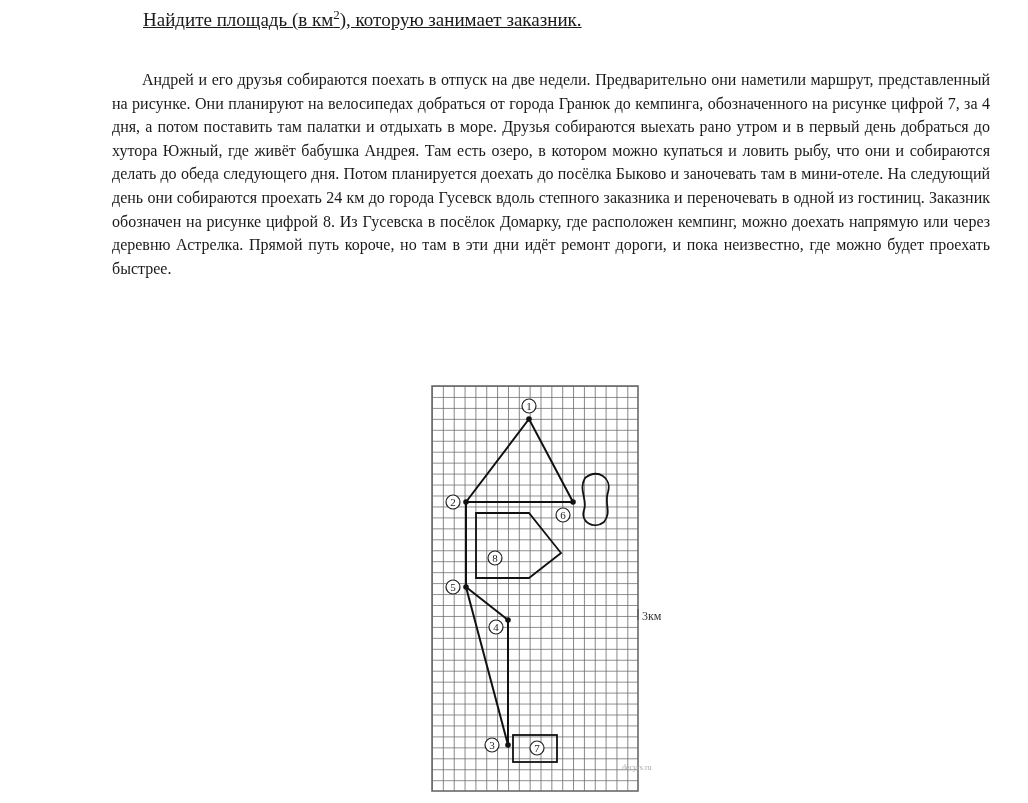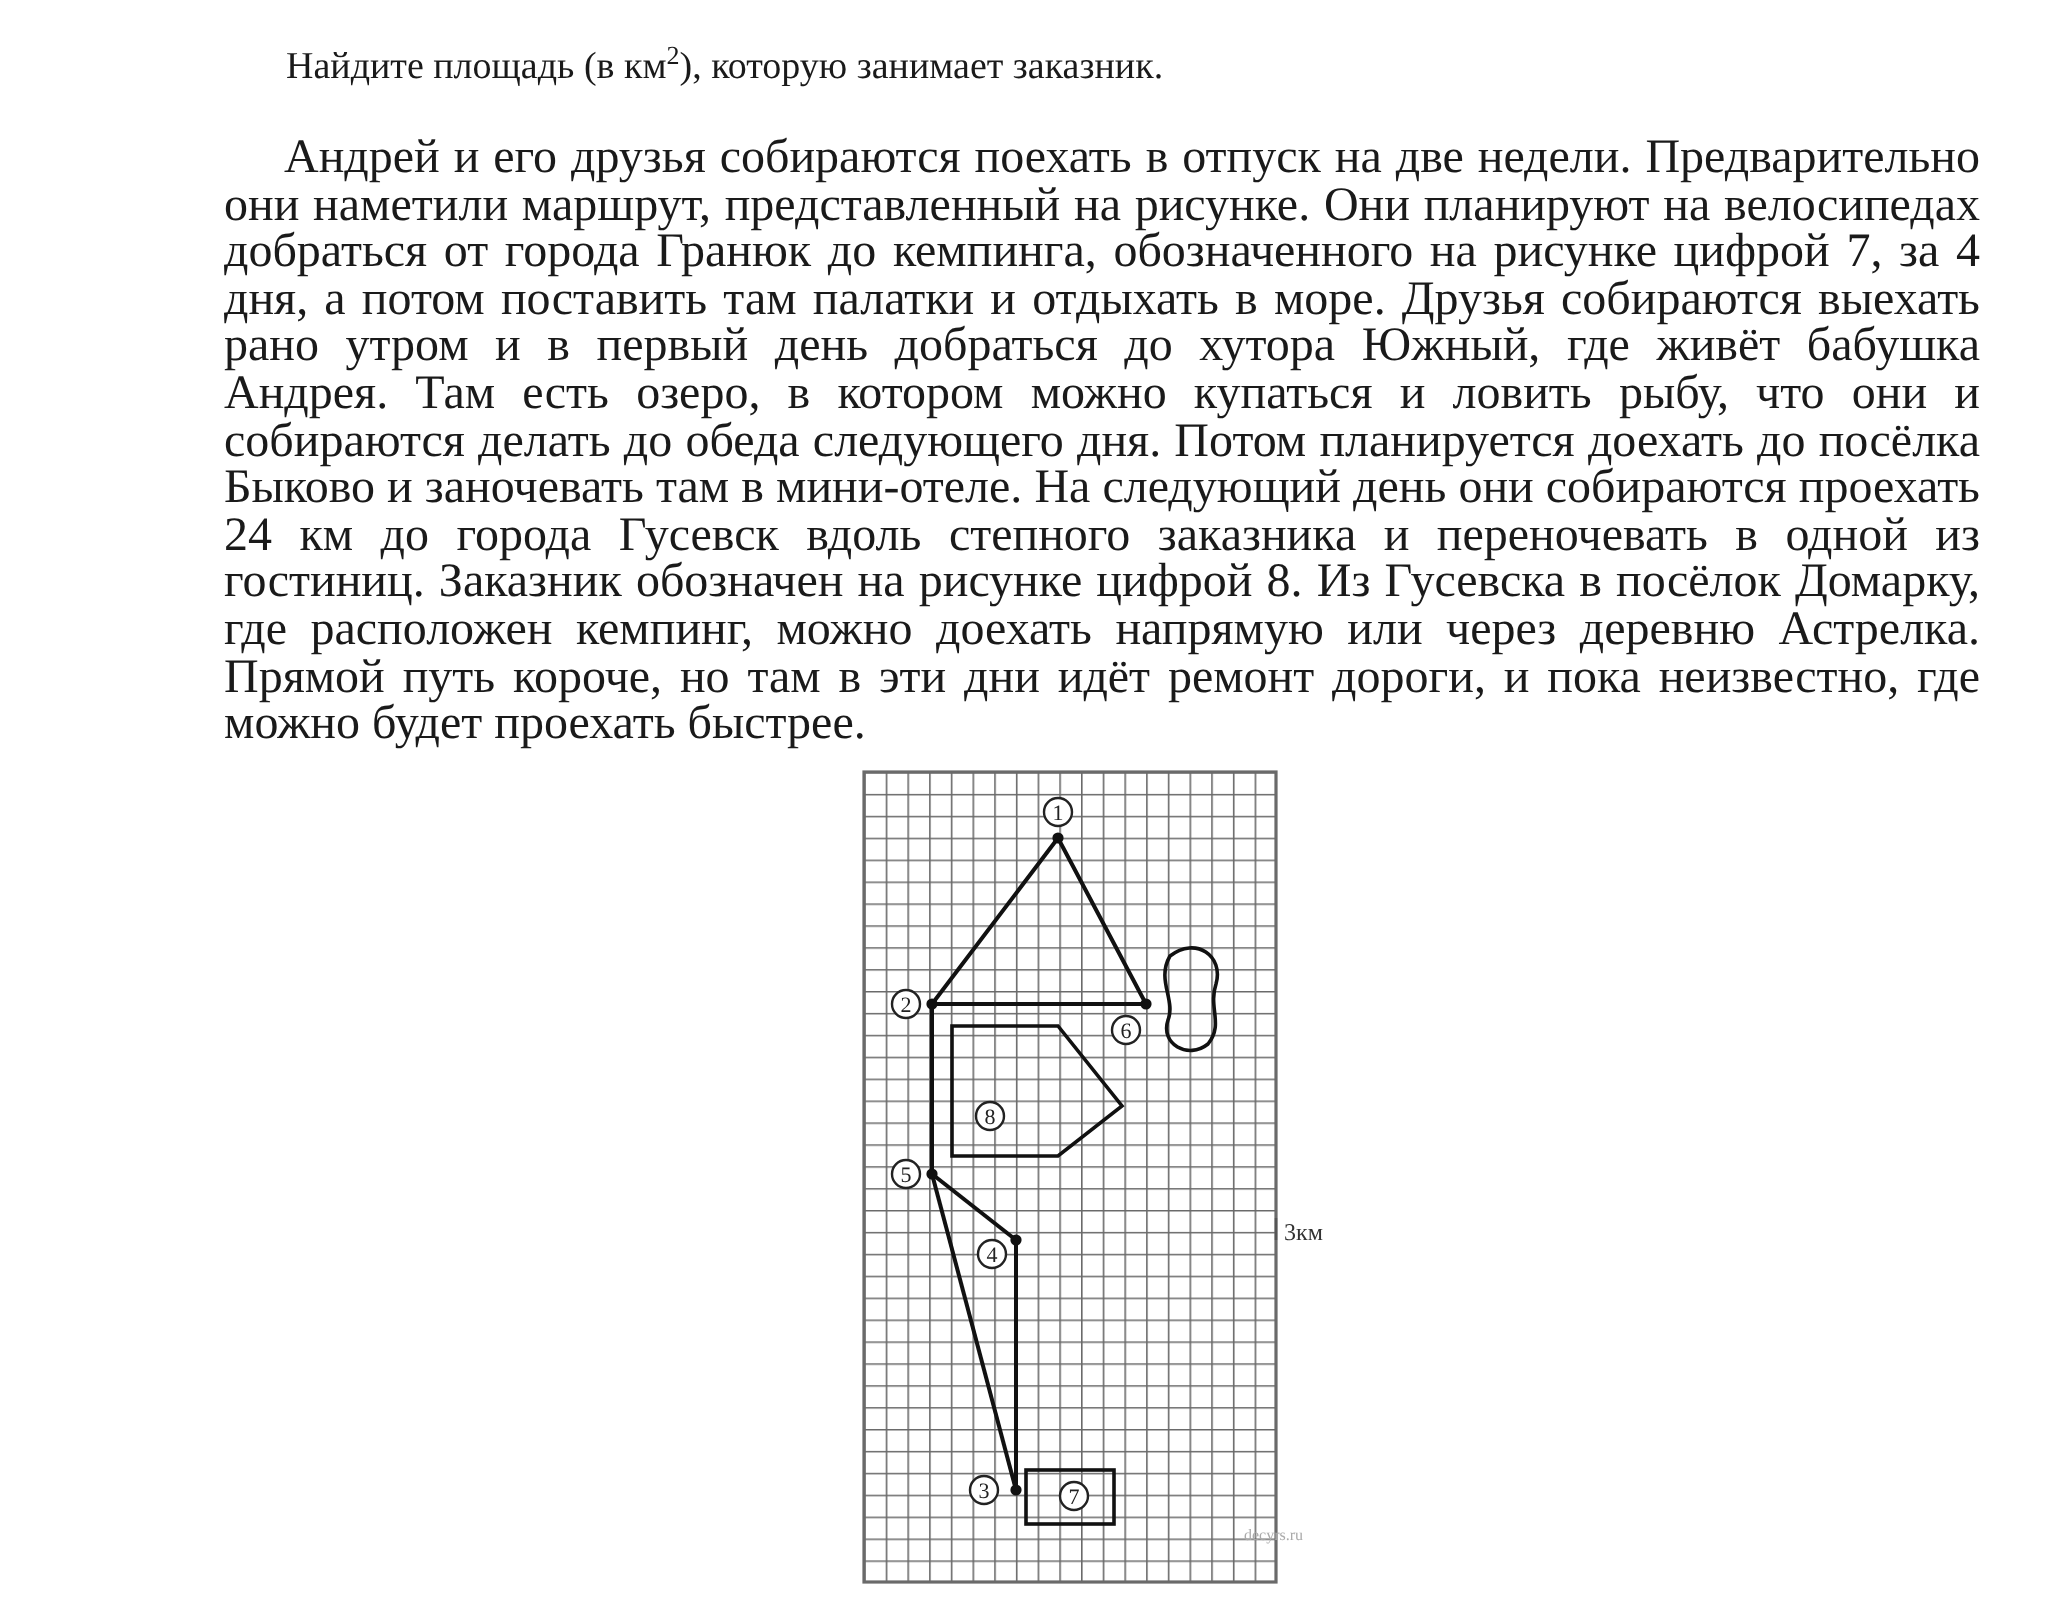--- a/index.html
+++ b/index.html
@@ -1,20 +1,20 @@
 <!DOCTYPE html>
 <html><head>
 <meta charset="utf-8">
 <style>
   html, body { margin:0; padding:0; background:#ffffff; }
   body { width:1028px; height:803px; position:relative; overflow:hidden;
          font-family:"Liberation Serif", "DejaVu Serif", serif; color:#1a1a1a; }
-  .question { position:absolute; left:143px; top:15px; font-size:19px; line-height:26px; white-space:nowrap; }
+  .question { position:absolute; left:143px; top:2px; font-size:19px; line-height:26px; white-space:nowrap;text-decoration:underline; }
   .question sup { font-size:13px; vertical-align:7px; }
-  .para { position:absolute; left:112px; top:68px; width:878px; font-size:24px; line-height:23.6px;
+  .para { position:absolute; left:112px; top:68px; width:878px; font-size:16px; line-height:23.6px;
           text-align:justify; text-indent:30px; }
   .map { position:absolute; left:420px; top:380px; width:280px; height:420px; }
   svg text { font-family:"Liberation Serif", "DejaVu Serif", serif; }
 </style>
 </head>
 <body>
 
 <div class="question"><span>Найдите площадь (в км</span><sup>2</sup><span>), которую занимает заказник.</span></div>
 
 <div class="para">Андрей и его друзья собираются поехать в отпуск на две недели. Предварительно они наметили маршрут, представленный на рисунке. Они планируют на велосипедах добраться от города Гранюк до кемпинга, обозначенного на рисунке цифрой 7, за 4 дня, а потом поставить там палатки и отдыхать в море. Друзья собираются выехать рано утром и в первый день добраться до хутора Южный, где живёт бабушка Андрея. Там есть озеро, в котором можно купаться и ловить рыбу, что они и собираются делать до обеда следующего дня. Потом планируется доехать до посёлка Быково и заночевать там в мини-отеле. На следующий день они собираются проехать 24 км до города Гусевск вдоль степного заказника и переночевать в одной из гостиниц. Заказник обозначен на рисунке цифрой 8. Из Гусевска в посёлок Домарку, где расположен кемпинг, можно доехать напрямую или через деревню Астрелка. Прямой путь короче, но там в эти дни идёт ремонт дороги, и пока неизвестно, где можно будет проехать быстрее.</div>

